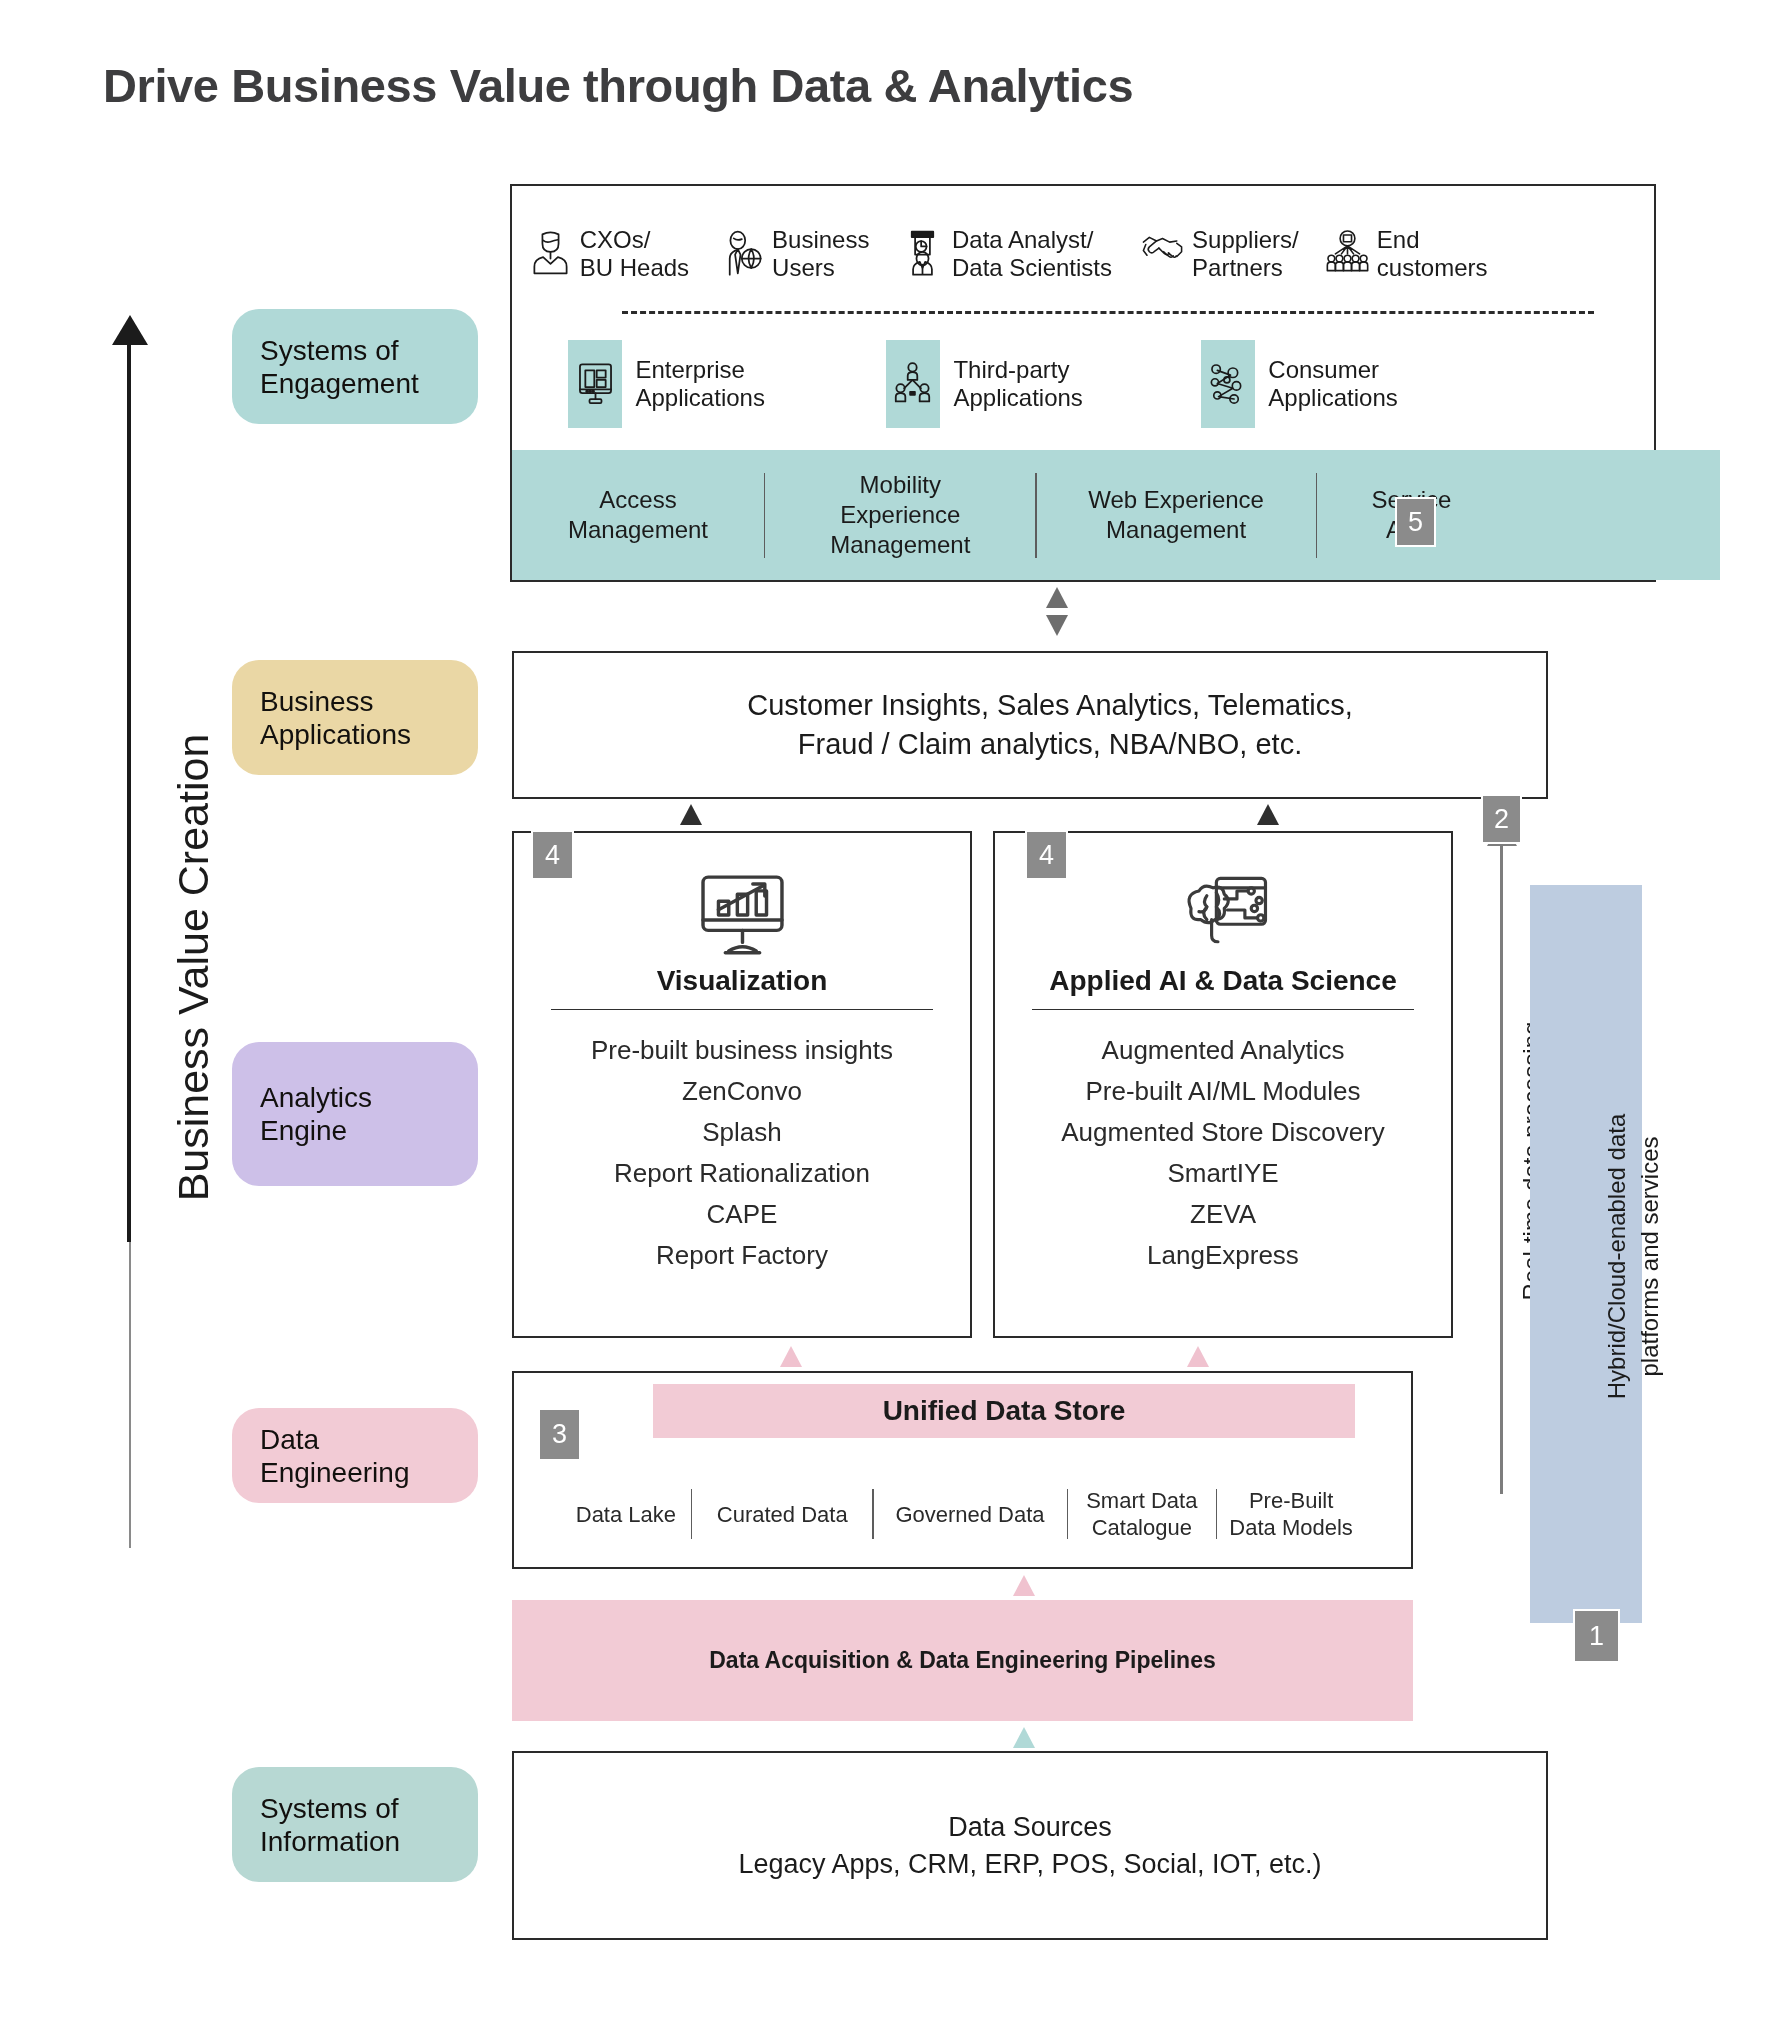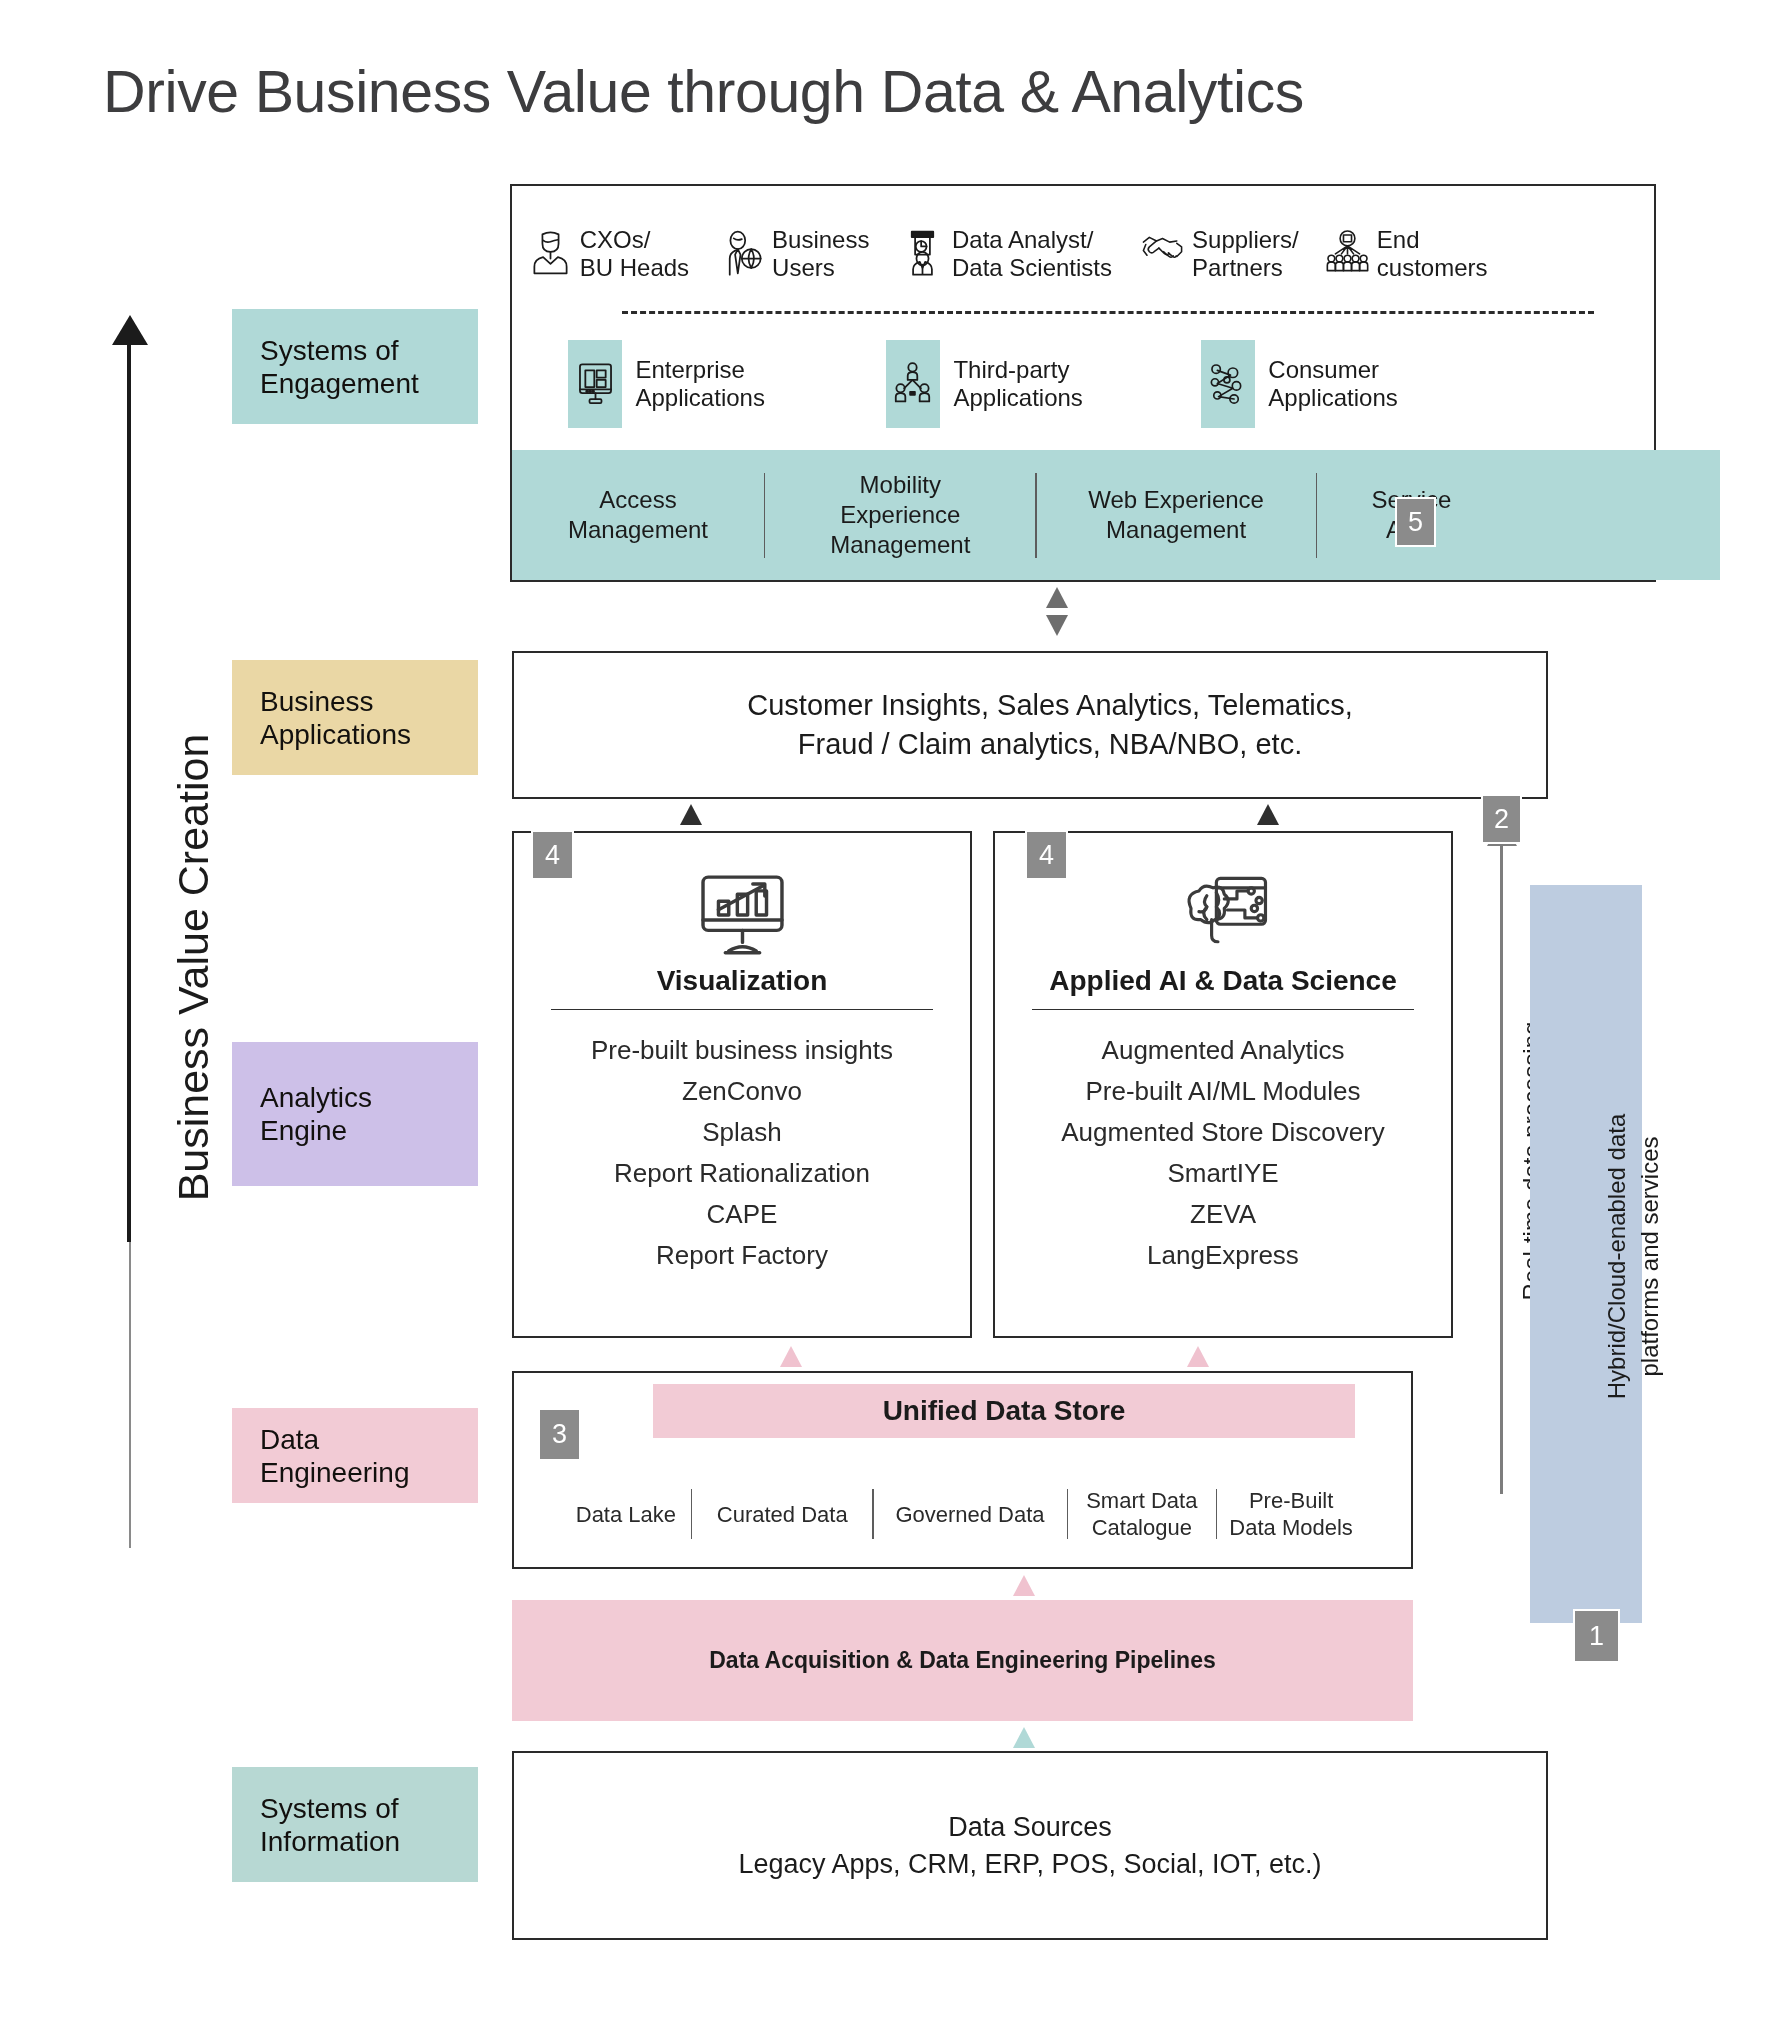--- a/index.html
+++ b/index.html
@@ -4,21 +4,21 @@
 <style>
   html,body{margin:0;padding:0;background:#fff;}
   body{font-family:"Liberation Sans", sans-serif;color:#1b1b1b;}
   #page{position:relative;width:1790px;height:2035px;background:#ffffff;overflow:hidden;}
 
   .abs{position:absolute;box-sizing:border-box;}
 
   
   #title{
     left:103px;top:58px;width:1575px;height:54px;
-    font-size:59px;font-weight:normal;color:#3d3d3f;letter-spacing:-0.4px;
+    font-size:47px;font-weight:bold;color:#3d3d3f;letter-spacing:-0.4px;
     white-space:nowrap;
   }
 
   
   #axis-line{left:127px;top:342px;width:4px;height:900px;background:#1b1b1b;}
   #axis-arrow{
     left:112px;top:315px;width:0;height:0;
     border-left:18px solid transparent;border-right:18px solid transparent;
     border-bottom:30px solid #1b1b1b;
   }
@@ -26,21 +26,21 @@
   #axis-label{
     left:-279px;top:936px;width:945px;height:63px;
     transform:rotate(-90deg);transform-origin:center center;
     font-size:43px;color:#1b1b1b;text-align:center;line-height:63px;white-space:nowrap;
   }
 
   
   .stage-label{
     left:232px;width:246px;
     display:flex;align-items:center;padding-left:28px;
-    font-size:28px;line-height:33px;color:#12100e;
+    font-size:28px;line-height:33px;color:#12100e;border-radius:27px;
   }
   #lbl-engagement{top:309px;height:115px;background:#b0d9d7;}
   #lbl-bizapps{top:660px;height:115px;background:#ead7a5;}
   #lbl-analytics{top:1042px;height:144px;background:#cdc0e8;}
   #lbl-dataeng{top:1408px;height:95px;background:#f2cbd5;}
   #lbl-sysinfo{top:1767px;height:115px;background:#b7d8d3;}
 
   
   .obox{border:2.2px solid #2a2a2a;background:#fff;}
 

